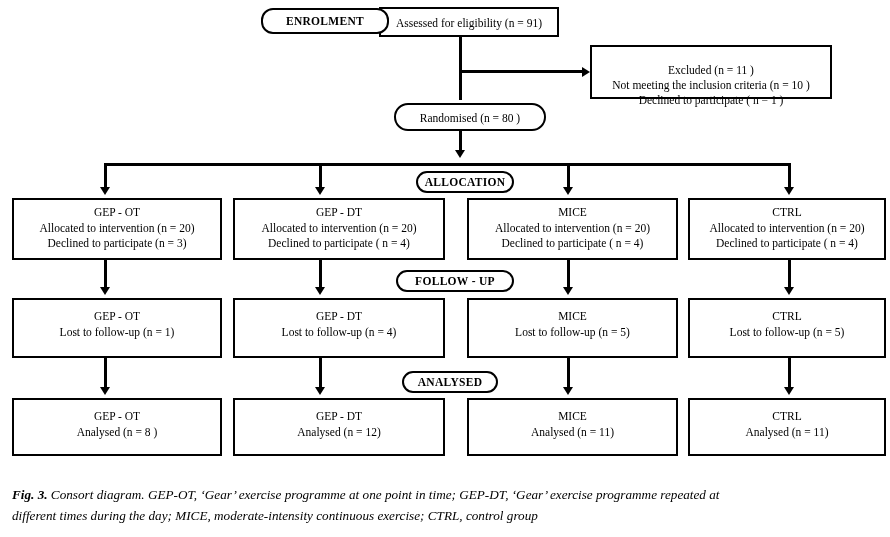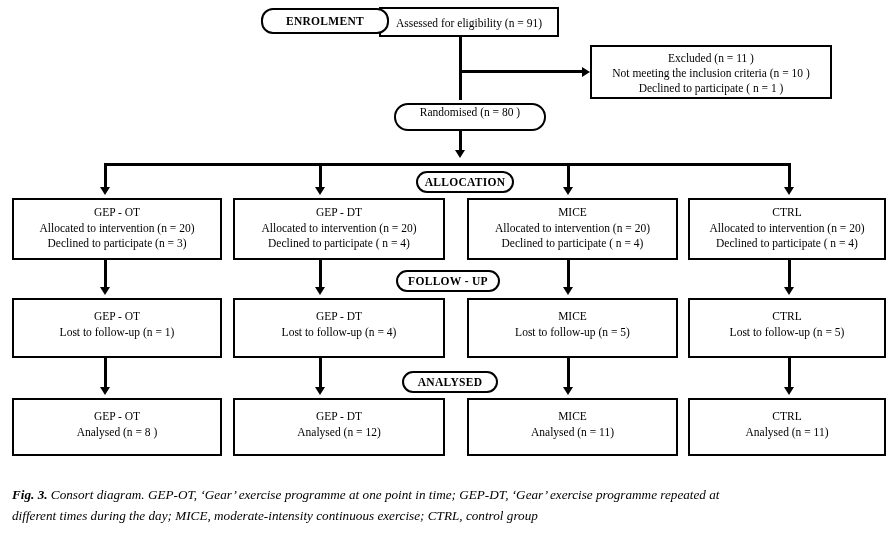--- a/index.html
+++ b/index.html
@@ -103,27 +103,27 @@
 
   <div class="box" style="left:379px; top:7px; width:180px; height:30px; padding-top:7px;">
     <span class="ln">Assessed for eligibility (n = 91)</span>
   </div>
 
   <div class="vline" style="left:459px; top:37px; width:3px; height:63px;"></div>
 
   <div class="hline" style="left:459px; top:70px; width:125px; height:3px;"></div>
   <div class="arrow-right" style="left:582px; top:66.5px;"></div>
 
-  <div class="box" style="left:590px; top:45px; width:242px; height:54px; padding-top:4px;">
+  <div class="box" style="left:590px; top:45px; width:242px; height:54px; padding-top:16px;">
     <span class="ln">Excluded (n = 11 )</span>
     <span class="ln">Not meeting the inclusion criteria (n = 10 )</span>
     <span class="ln">Declined to participate ( n = 1 )</span>
   </div>
 
-  <div class="box" style="left:394px; top:103px; width:152px; height:28px; padding-top:0;border-radius:14px;">
+  <div class="box" style="left:394px; top:103px; width:152px; height:28px; padding-top:6px;border-radius:14px;">
     <span class="ln">Randomised (n = 80 )</span>
   </div>
 
   <div class="vline" style="left:459px; top:131px; width:3px; height:22px;"></div>
   <div class="arrow-down" style="left:455px; top:150px;"></div>
 
   <div class="hline" style="left:104px; top:163px; width:687px; height:3px;"></div>
 
   <div class="vline" style="left:104px; top:163px; width:3px; height:27px;"></div>
   <div class="arrow-down" style="left:100px; top:187px;"></div>
@@ -170,21 +170,21 @@
 
   <div class="vline" style="left:319px; top:260px; width:3px; height:30px;"></div>
   <div class="arrow-down" style="left:315px; top:287px;"></div>
 
   <div class="vline" style="left:567px; top:260px; width:3px; height:30px;"></div>
   <div class="arrow-down" style="left:563px; top:287px;"></div>
 
   <div class="vline" style="left:788px; top:260px; width:3px; height:30px;"></div>
   <div class="arrow-down" style="left:784px; top:287px;"></div>
 
-  <div class="stage" style="left:396px; top:270px; width:104px; height:22px;">
+  <div class="stage" style="left:396px; top:270px; width:118px; height:22px;">
     <span>FOLLOW - UP</span>
   </div>
 
   <div class="box" style="left:12px; top:298px; width:210px; height:60px; padding-top:9px;">
     <span class="hd">GEP - OT</span>
     <span class="ln">Lost to follow-up (n = 1)</span>
   </div>
 
   <div class="box" style="left:233px; top:298px; width:212px; height:60px; padding-top:9px;">
     <span class="hd">GEP - DT</span>

